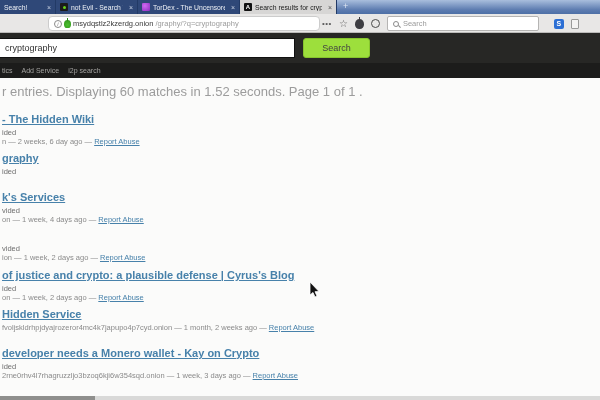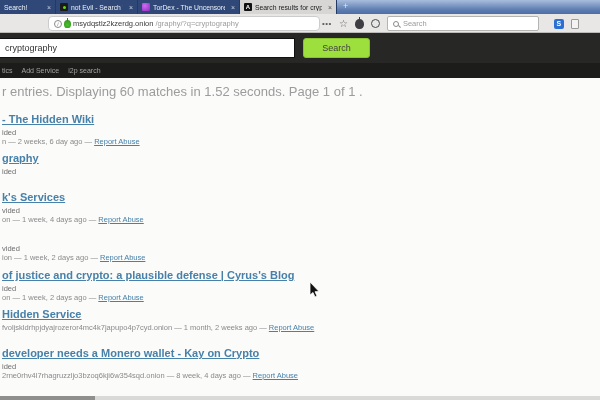--- a/index.html
+++ b/index.html
@@ -179,21 +179,21 @@
   </div>
 
   <div class="result">
     <div><a href="#" class="r-title">Hidden Service</a></div>
     <div class="r-meta"><span class="r-url">fvoljskldrhpjdyajrozeror4mc4k7japupo4p7cyd.onion — 1 month, 2 weeks ago — </span><a href="#" class="r-abuse">Report Abuse</a></div>
   </div>
 
   <div class="result">
     <div><a href="#" class="r-title">developer needs a Monero wallet - Kay on Crypto</a></div>
     <div class="r-desc">ided</div>
-    <div class="r-meta"><span class="r-url">2rne0rhv4l7rhagruzzljo3bzoq6kji6w354sqd.onion — 8 week, 4 days ago — </span><a href="#" class="r-abuse">Report Abuse</a></div>
+    <div class="r-meta"><span class="r-url">2rne0rhv4l7rhagruzzljo3bzoq6kji6w354sqd.onion — 1 week, 3 days ago — </span><a href="#" class="r-abuse">Report Abuse</a></div>
   </div>
 
   <div class="result">
     <div><a href="#" class="r-title">Hidden Service</a></div>
 
   </div>
 </div>
 </div>
 
 <div class="hscroll">

